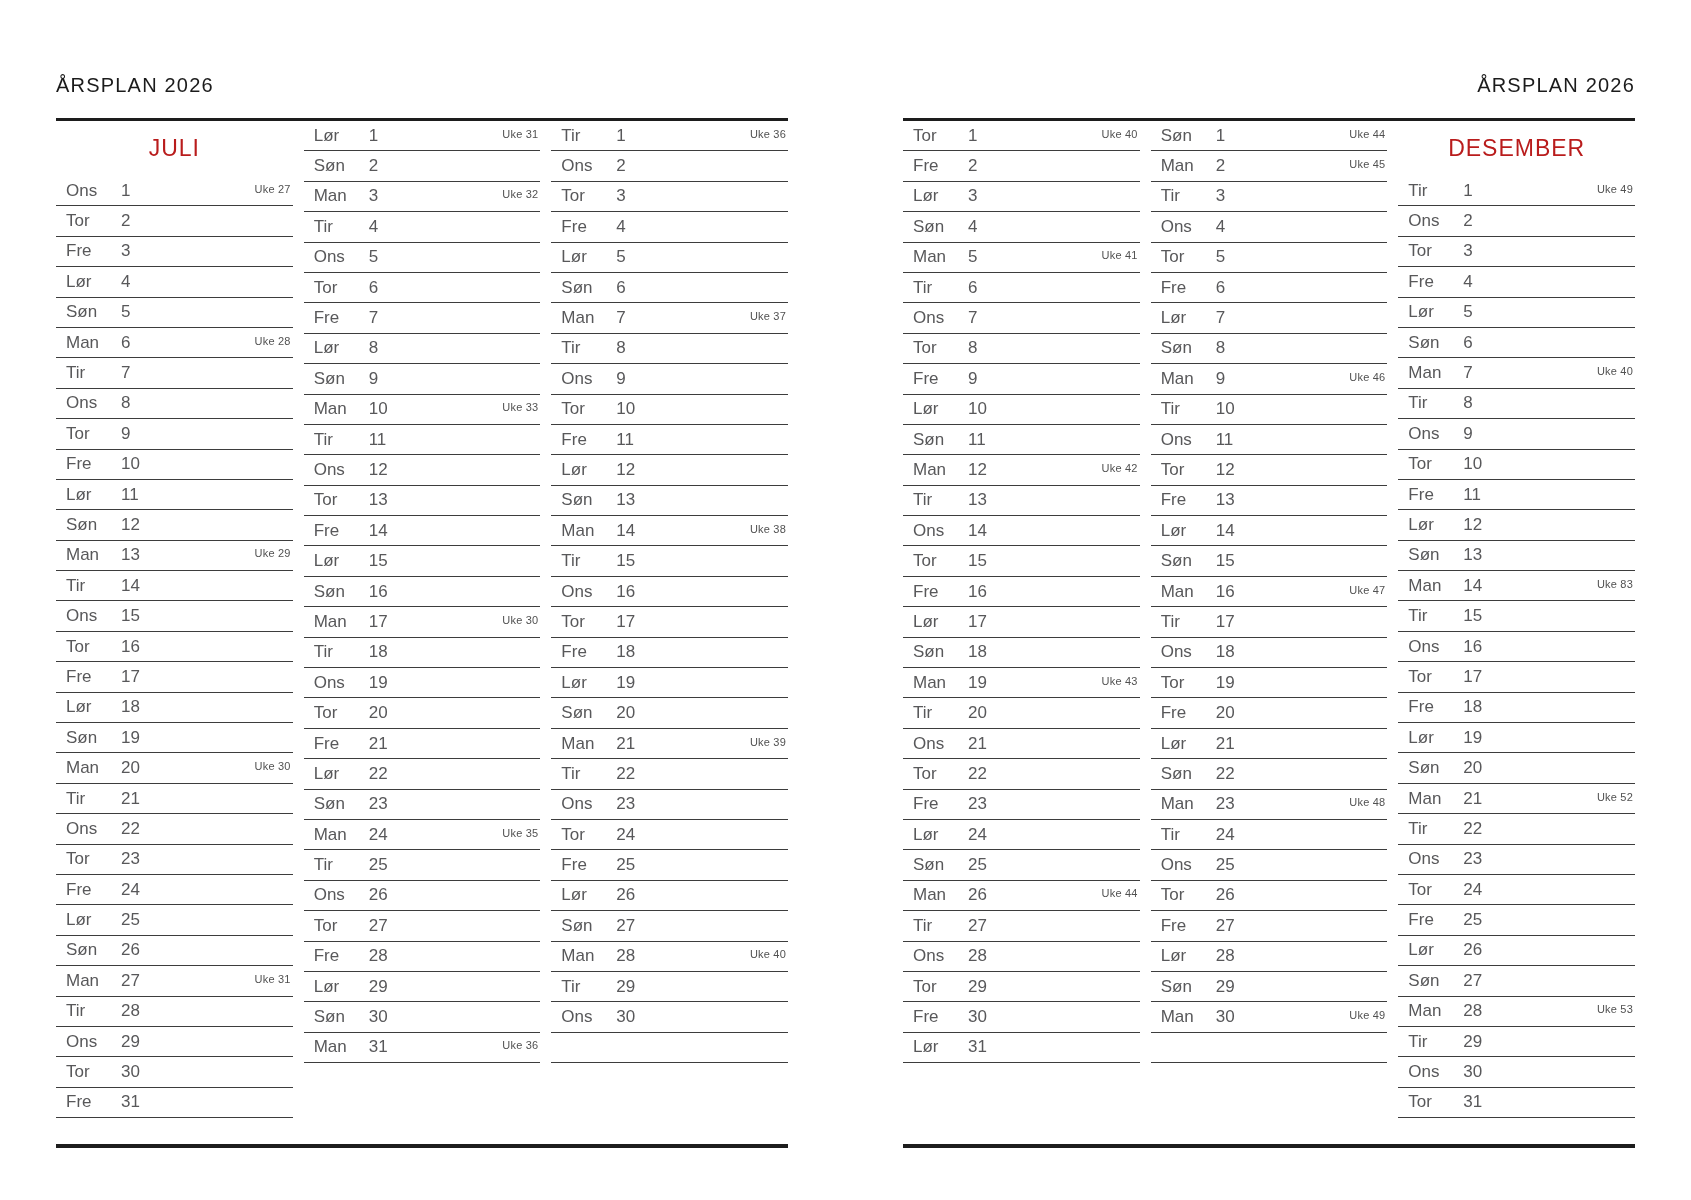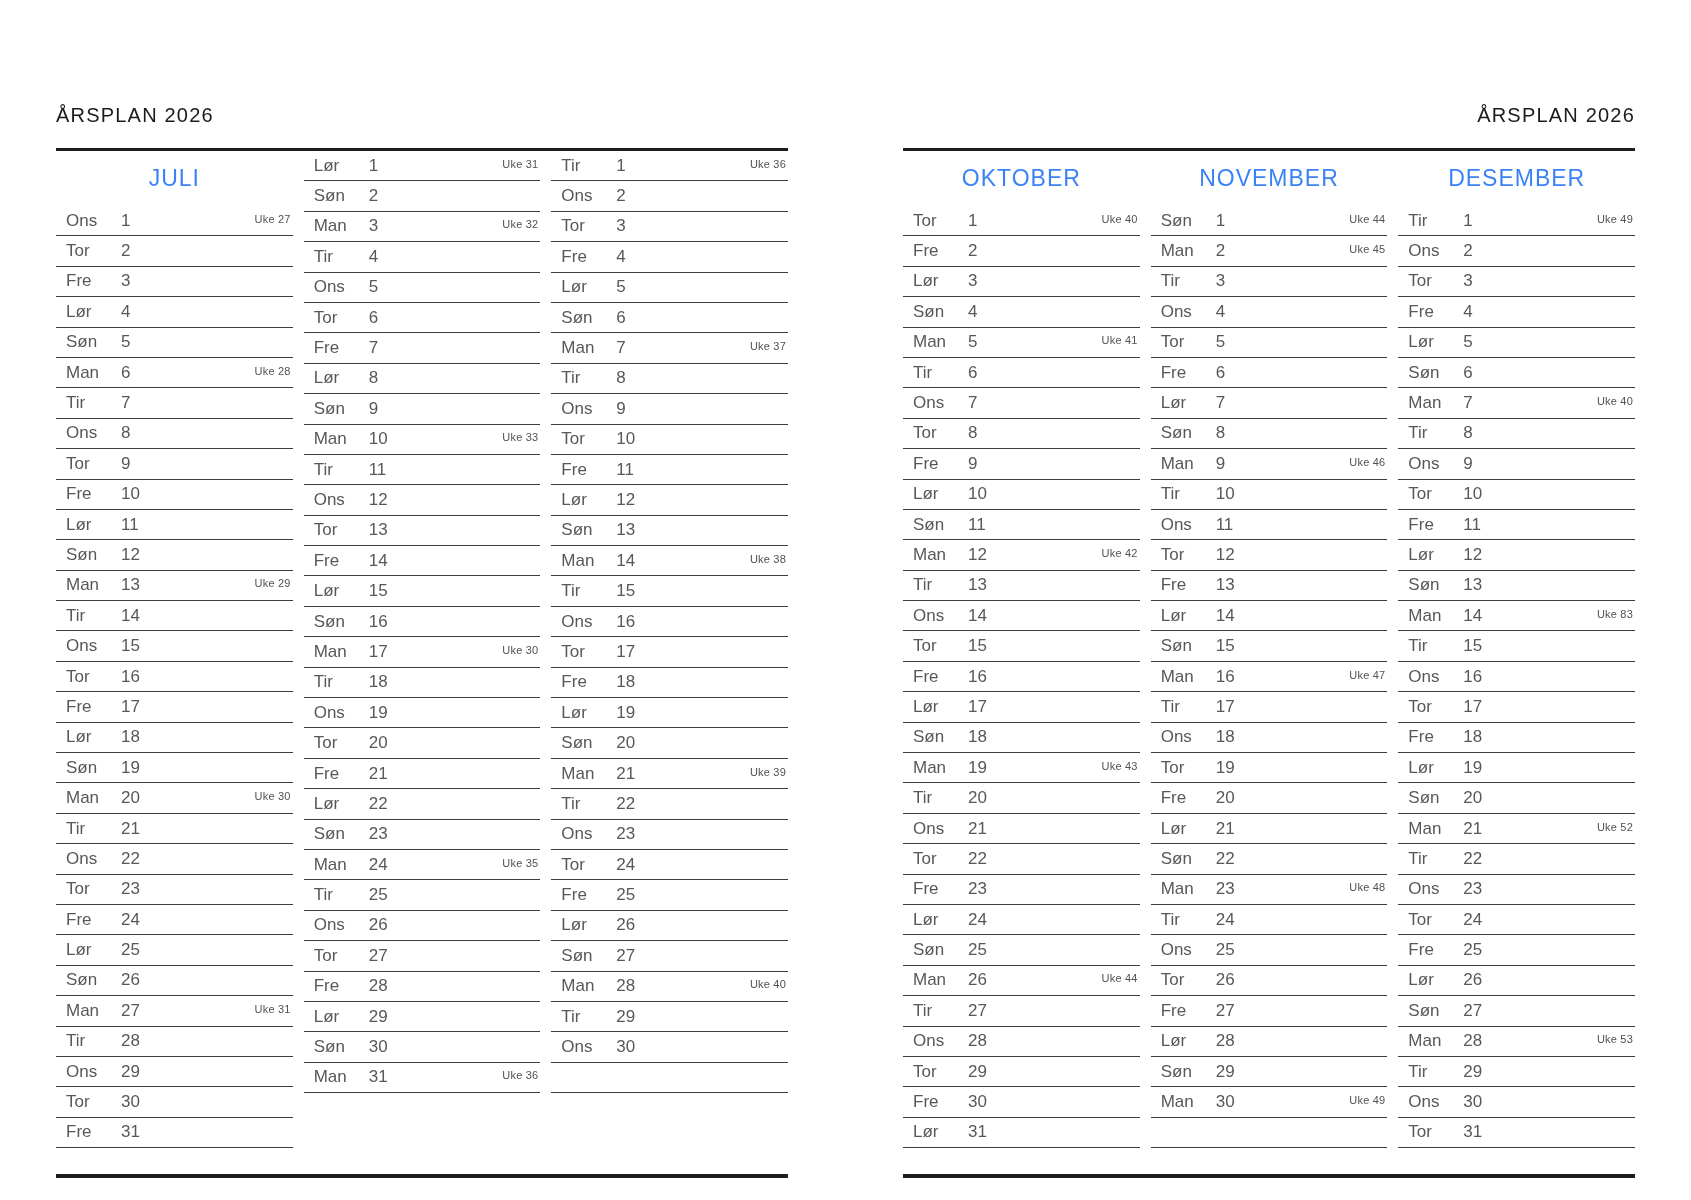--- a/index.html
+++ b/index.html
@@ -2,32 +2,32 @@
 <html><head>
 <meta charset="utf-8">
 <style>
   html,body{margin:0;padding:0;}
   body{
     width:1691px;height:1200px;overflow:hidden;background:#ffffff;
     font-family:"Liberation Sans", sans-serif;
     -webkit-font-smoothing:antialiased;
   }
   .spread{display:flex;padding-left:56px;gap:115px;}
-  .page{flex:0 0 732px;width:732px;padding-top:102px;box-sizing:content-box;}
+  .page{flex:0 0 732px;width:732px;padding-top:72px;box-sizing:content-box;}
   .page-title{
     height:26px;line-height:26px;font-size:20px;letter-spacing:1.2px;
     color:#1b1b1b;white-space:nowrap;
   }
   .page[data-page="1"] .page-title{text-align:right;}
   .title-rule{margin-top:20px;height:3px;background:#1d1d1d;}
   .months{display:flex;gap:11px;}
   .month{flex:1 1 0;min-width:0;}
   .month-name{
     margin:0;height:55px;line-height:55px;text-align:center;
-    font-size:23px;font-weight:normal;letter-spacing:1px;color:#3b82f6;
+    font-size:23px;font-weight:normal;letter-spacing:1px;color:#b91c1c;
   }
   .day-row{
     box-sizing:border-box;height:30.4px;border-bottom:1.5px solid #3d3d3d;
     display:flex;align-items:center;font-size:17px;color:#58585a;
   }
   .dow{width:55px;padding-left:10px;flex:0 0 auto;}
   .dnum{width:52px;flex:0 0 auto;}
   .uke{
     margin-left:auto;padding-right:2px;font-size:11px;color:#515151;
     position:relative;top:-2px;letter-spacing:0.2px;
@@ -523,21 +523,20 @@
   </div>
       </div>
     <div class="bottom-rule"></div>
   </section>
 
   <section class="page" data-page="1">
     <div class="page-title">ÅRSPLAN 2026</div>
     <div class="title-rule"></div>
     <div class="months">
         <div class="month">
-    <h2 class="month-name">OKTOBER</h2>
     <div class="rows">
             <div class="day-row">
     <span class="dow">Tor</span>
     <span class="dnum">1</span>
     <span class="uke">Uke 40</span>
   </div>
             <div class="day-row">
     <span class="dow">Fre</span>
     <span class="dnum">2</span>
     <span class="uke"></span>
@@ -683,21 +682,20 @@
     <span class="uke"></span>
   </div>
             <div class="day-row">
     <span class="dow">Lør</span>
     <span class="dnum">31</span>
     <span class="uke"></span>
   </div>
           </div>
   </div>
         <div class="month">
-    <h2 class="month-name">NOVEMBER</h2>
     <div class="rows">
             <div class="day-row">
     <span class="dow">Søn</span>
     <span class="dnum">1</span>
     <span class="uke">Uke 44</span>
   </div>
             <div class="day-row">
     <span class="dow">Man</span>
     <span class="dnum">2</span>
     <span class="uke">Uke 45</span>

